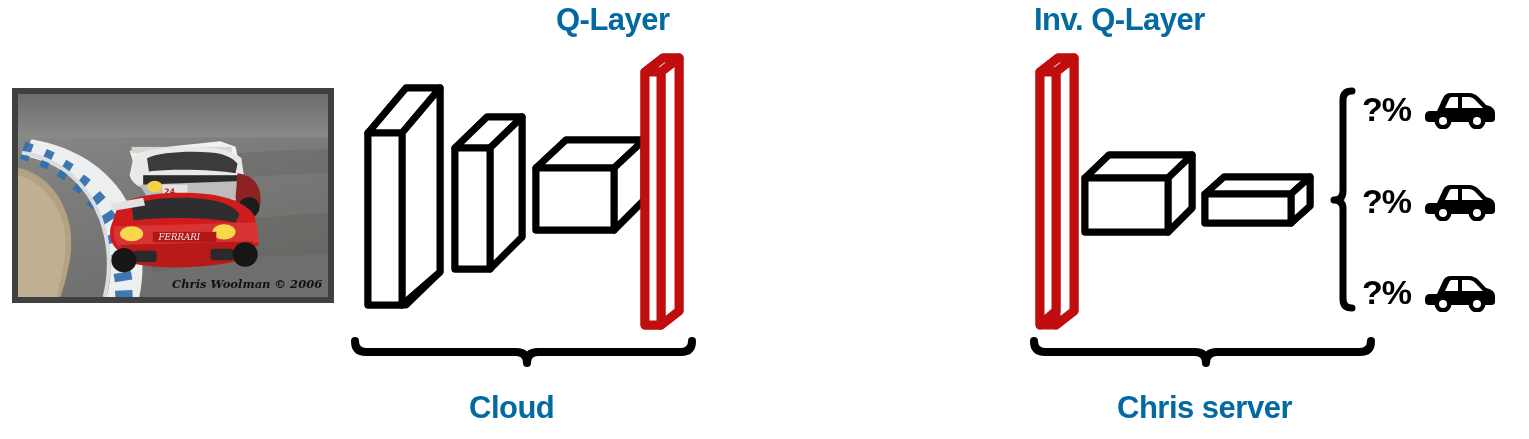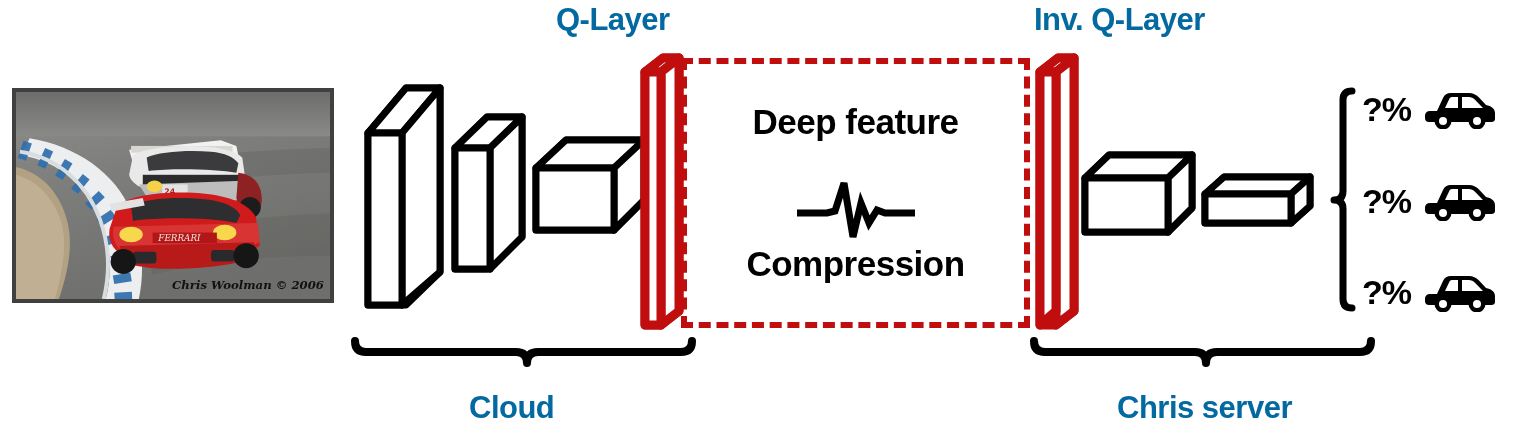--- a/index.html
+++ b/index.html
@@ -18,21 +18,21 @@
     overflow: hidden;
   }
   .abs { position: absolute; }
 
   
   #photo-frame {
     left: 12px;
     top: 88px;
     width: 322px;
     height: 215px;
-    border: 4px solid #404040;
+    border: 6px solid #404040;
     box-sizing: border-box;
     overflow: hidden;
     background: #8d8d8d;
   }
   #photo-frame svg { display: block; width: 100%; height: 100%; }
 
   
   .heading {
     font-weight: bold;
     color: #0369a1;
@@ -233,27 +233,20 @@
     <path d="M1034 341 q0 11 11 11 L 1195 352 q11 0 11 11 q0 -11 11 -11 L 1360 352 q11 0 11 -11" fill="none" stroke="#000000" stroke-width="8" stroke-linecap="round" stroke-linejoin="round"></path>
 
     <path d="M1352 91 q-9 0 -9 9 L 1343 191 q0 9 -9 9 q9 0 9 9 L 1343 299 q0 9 9 9" fill="none" stroke="#000000" stroke-width="7" stroke-linecap="round" stroke-linejoin="round"></path>
   </svg>
 
   <div id="q-layer-label" class="abs heading">Q-Layer</div>
   <div id="inv-q-label" class="abs heading">Inv. Q-Layer</div>
   <div id="mobile-label" class="abs heading">Cloud</div>
   <div id="cloud-label" class="abs heading">Chris server</div>
 
-  <div id="compression-box" class="abs">
-    <div id="deep-feature-text" class="cb-text">Deep feature</div>
-    <svg id="wave-icon" viewBox="0 0 118 66">
-      <polyline points="2,36 30,36 38,34 47,6 56,60 64,26 72,46 80,33 88,36 116,36" fill="none" stroke="#000000" stroke-width="7" stroke-linecap="square" stroke-linejoin="miter"></polyline>
-    </svg>
-    <div id="compression-text" class="cb-text">Compression</div>
-  </div>
 
   <div id="row-0" class="abs pct-row">
     <span class="pct-label">?%</span>
     <svg class="car-icon" viewBox="0 0 74 40">
       <path d="M14 22 L20 9 C21.5 5.5 24 4 28 4 L46 4 C50 4 53 5.5 56 8.5 L63 16 C68 17 72 19.5 72 24 L72 30 C72 32 70.5 33 68.5 33 L6 33 C3.5 33 2 31.5 2 29 L2 26.5 C2 24 4 22 7 22 Z" fill="#000000"></path>
       <path d="M22 19 L26.5 9.5 C27 8.5 28 8 29.5 8 L35 8 L35 19 Z" fill="#ffffff"></path>
       <path d="M39 8 L45.5 8 C48.5 8 50 8.8 52 10.8 L60 19 L39 19 Z" fill="#ffffff"></path>
       <circle cx="20" cy="32" r="8.5" fill="#000000"></circle>
       <circle cx="20" cy="32" r="4" fill="#ffffff"></circle>
       <circle cx="54" cy="32" r="8.5" fill="#000000"></circle>

